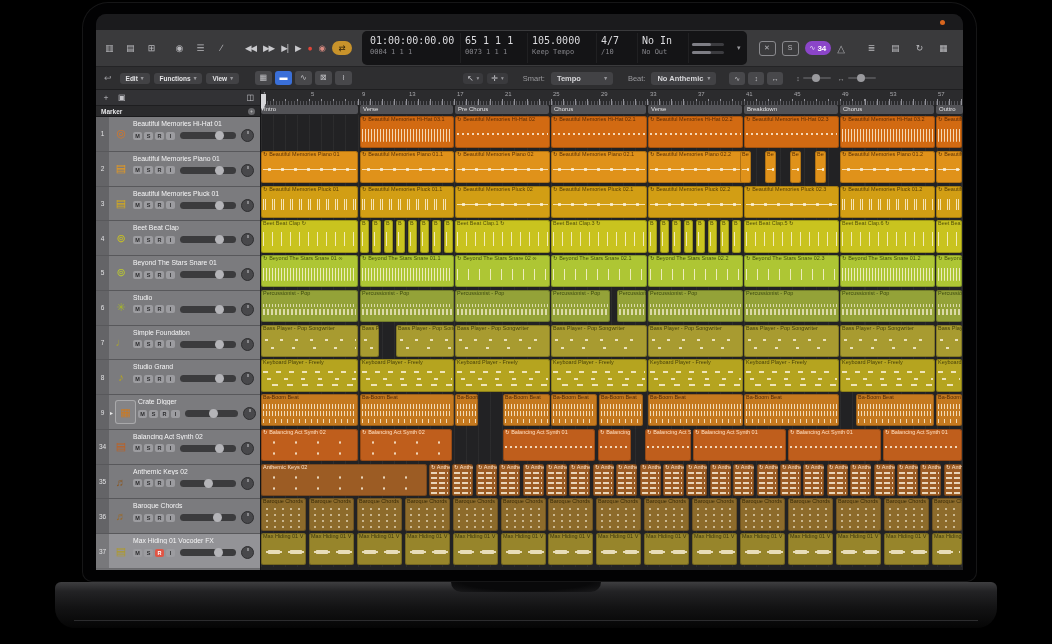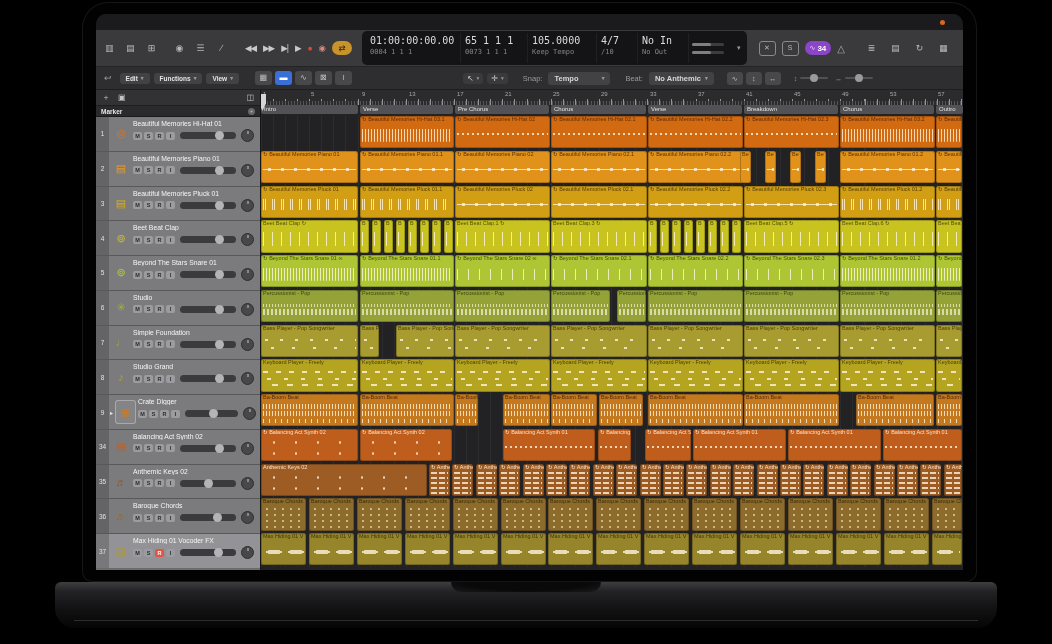--- a/index.html
+++ b/index.html
@@ -209,21 +209,21 @@
         <div id="tools">
             <div class="tool">
               <div class="tglyph">↖</div>
               <div class="chev">▾</div>
             </div>
             <div class="tool">
               <div class="tglyph">✛</div>
               <div class="chev">▾</div>
             </div>
           </div>
-        <span class="ddl">Snap:</span>
+        <span class="ddl">Smart:</span>
         <div class="dd">
           <span>Tempo</span>
           <span class="chev">▾</span>
         </div>
         <span class="ddl">Beat:</span>
         <div class="dd">
           <span>No Anthemic</span>
           <span class="chev">▾</span>
         </div>
         <div id="zbtns">

